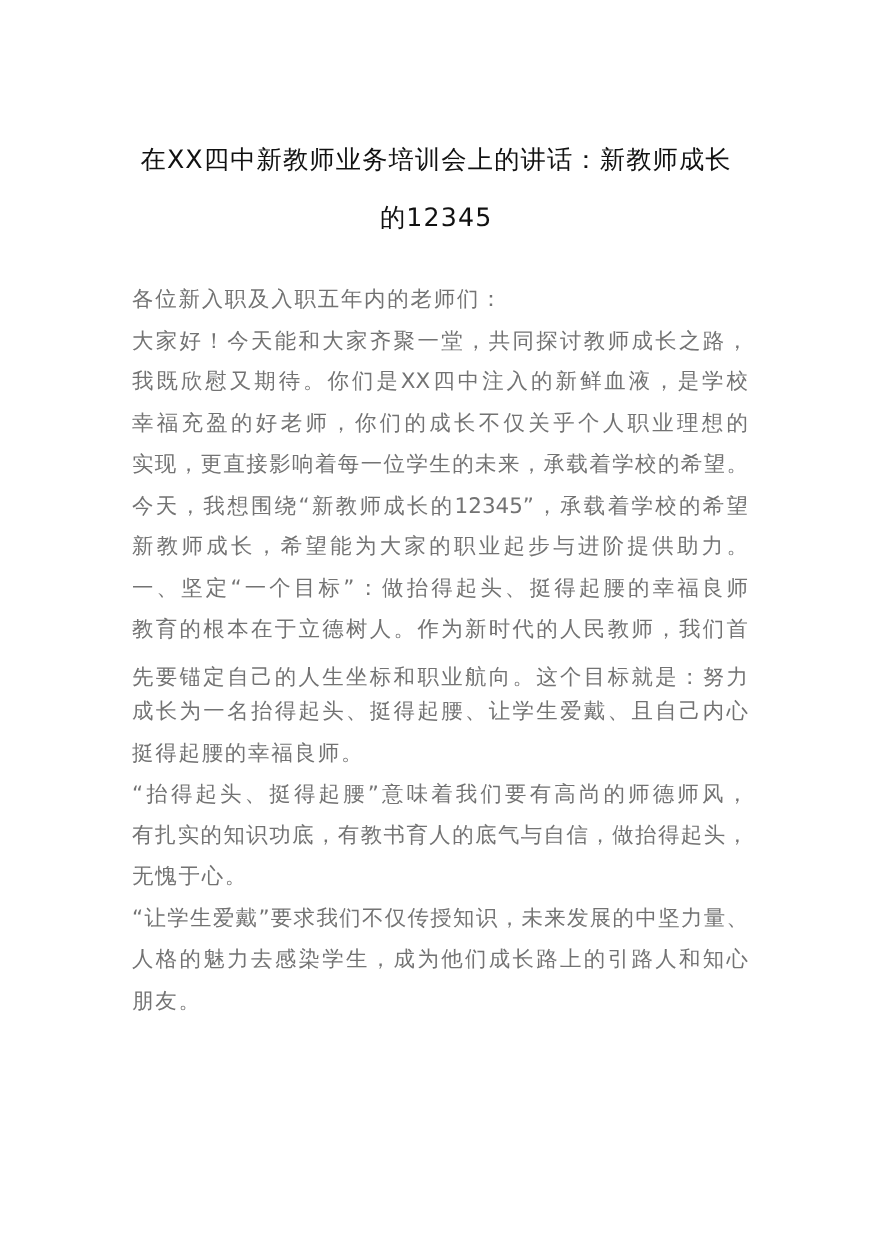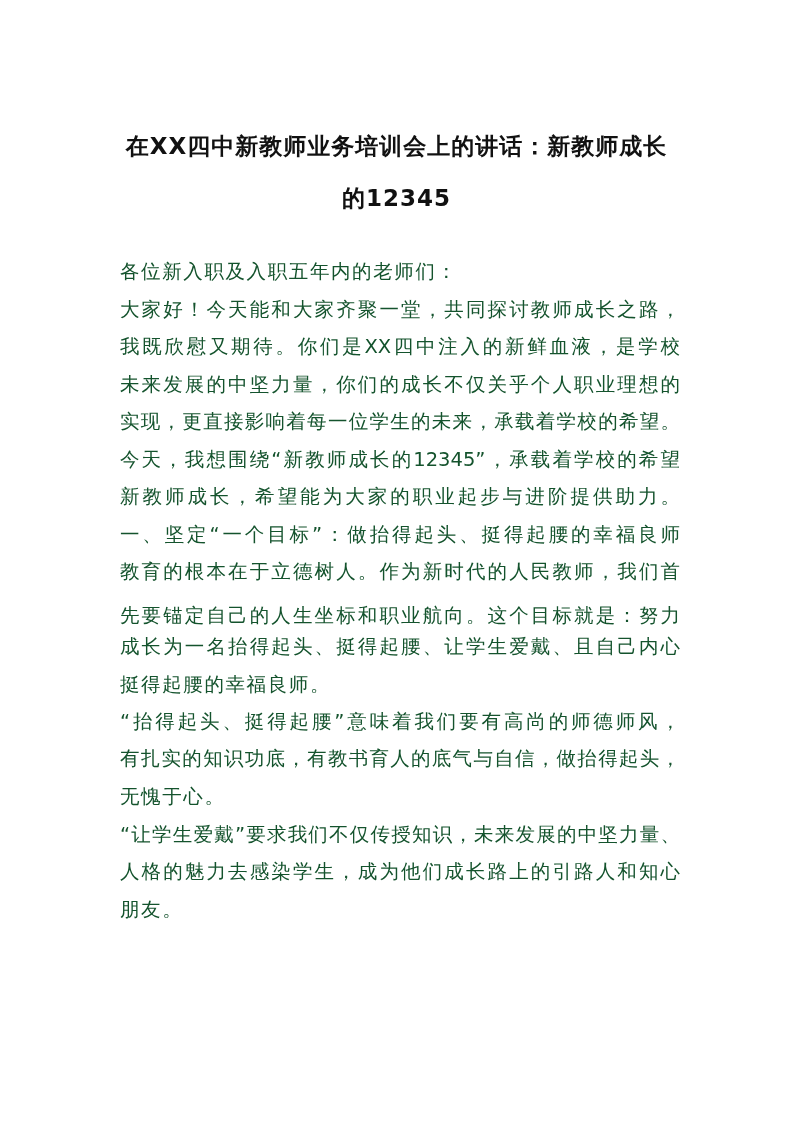--- a/index.html
+++ b/index.html
@@ -1,34 +1,34 @@
 <!DOCTYPE html>
 <html><head>
   <meta charset="utf-8">
   <style>
     html, body { margin: 0; padding: 0; background: #ffffff; }
     body { width: 793px; height: 1122px; position: relative; overflow: hidden;
            font-family: "DejaVu Sans", "Liberation Sans", sans-serif; color: #111; }
     .title { position: absolute; left: 0; width: 793px; text-align: center;
-             font-size: 23px; font-weight: bold; letter-spacing: 1px; line-height: 30px; }
+             font-size: 23px; font-weight: normal; letter-spacing: 1px; line-height: 30px; }
     .line { position: absolute; left: 120px; width: 560px; font-size: 19.5px;
-            line-height: 26px; white-space: nowrap; letter-spacing: 1.6px; color: #14532d; }
+            line-height: 26px; white-space: nowrap; letter-spacing: 1.6px; color: #737373; }
     .line.justify { text-align: justify; text-align-last: justify; letter-spacing: 0; }
   </style>
 </head>
 <body>
 
 <div>
   <div class="title" style="top:131px">在XX四中新教师业务培训会上的讲话：新教师成长</div>
   <div class="title" style="top:183px">的12345</div>
 
   <div class="line" style="top:259px">各位新入职及入职五年内的老师们：</div>
   <div class="line justify" style="top:297px">大家好！今天能和大家齐聚一堂，共同探讨教师成长之路，</div>
   <div class="line justify" style="top:334px">我既欣慰又期待。你们是XX四中注入的新鲜血液，是学校</div>
-  <div class="line justify" style="top:372px">未来发展的中坚力量，你们的成长不仅关乎个人职业理想的</div>
+  <div class="line justify" style="top:372px">幸福充盈的好老师，你们的成长不仅关乎个人职业理想的</div>
   <div class="line justify" style="top:409px">实现，更直接影响着每一位学生的未来，承载着学校的希望。</div>
   <div class="line justify" style="top:447px">今天，我想围绕“新教师成长的12345”，承载着学校的希望</div>
   <div class="line justify" style="top:484px">新教师成长，希望能为大家的职业起步与进阶提供助力。</div>
   <div class="line justify" style="top:522px">一、坚定“一个目标”：做抬得起头、挺得起腰的幸福良师</div>
   <div class="line justify" style="top:559px">教育的根本在于立德树人。作为新时代的人民教师，我们首</div>
   <div class="line justify" style="top:603px">先要锚定自己的人生坐标和职业航向。这个目标就是：努力</div>
   <div class="line justify" style="top:634px">成长为一名抬得起头、挺得起腰、让学生爱戴、且自己内心</div>
   <div class="line" style="top:672px">挺得起腰的幸福良师。</div>
   <div class="line justify" style="top:709px">“抬得起头、挺得起腰”意味着我们要有高尚的师德师风，</div>
   <div class="line justify" style="top:746px">有扎实的知识功底，有教书育人的底气与自信，做抬得起头，</div>

